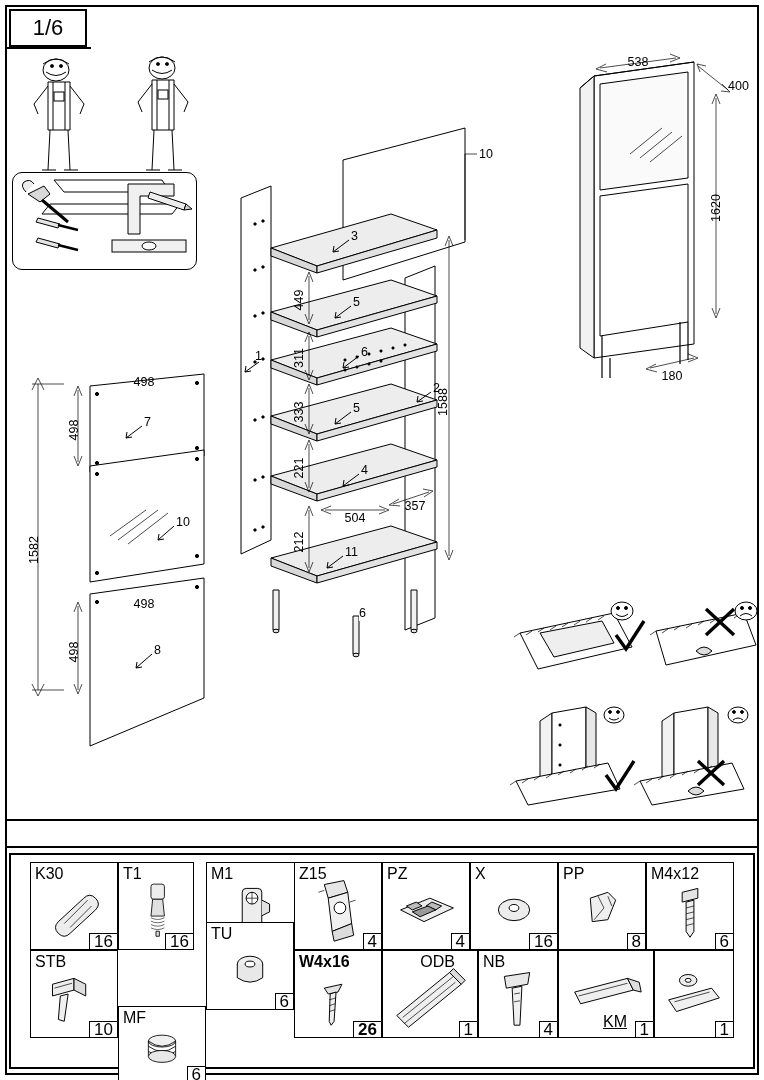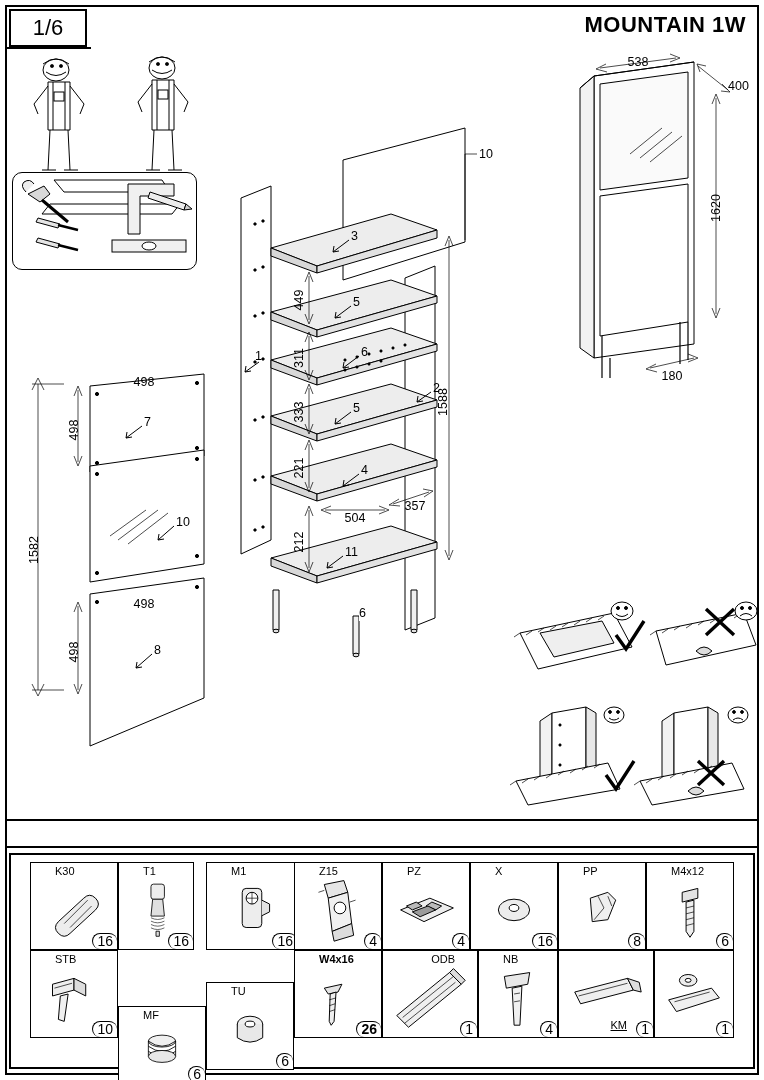--- a/index.html
+++ b/index.html
@@ -10,35 +10,34 @@
   .title{position:absolute;right:18px;top:12px;font-size:22px;font-weight:bold;letter-spacing:.5px;}
   .divider{position:absolute;left:7px;width:750px;height:0;border-top:2px solid #000;}
   svg{position:absolute;left:0;top:0;overflow:visible;}
   .ln{stroke:#000;fill:none;stroke-width:1;}
   .thin{stroke:#000;fill:none;stroke-width:.7;}
   .num{font-size:12.5px;font-family:"Liberation Sans",sans-serif;}
   .dim{font-size:12.5px;font-family:"Liberation Sans",sans-serif;}
   .dimv{font-size:12.5px;font-family:"Liberation Sans",sans-serif;}
   .partsbox{position:absolute;left:9px;top:853px;width:746px;height:216px;border:2px solid #000;box-sizing:border-box;}
   .cell{position:absolute;border:1.4px solid #000;box-sizing:border-box;background:#fff;}
-  .cell .cname{position:absolute;left:4px;top:2px;font-size:11px;margin-left:20px;}
-  .cell .cqty{position:absolute;right:0;bottom:0;border-left:1.4px solid #000;border-top:1.4px solid #000;font-size:14px;padding:0 4px 0 4px;line-height:15px;background:#fff;border-radius:8px;}
+  .cell .cname{position:absolute;left:4px;top:2px;font-size:16px;}
+  .cell .cqty{position:absolute;right:0;bottom:0;border-left:1.4px solid #000;border-top:1.4px solid #000;font-size:17px;padding:0 4px 0 4px;line-height:15px;background:#fff;}
   .cell .art{position:absolute;left:0;top:0;width:100%;height:100%;}
   .toolbox{position:absolute;left:12px;top:172px;width:185px;height:98px;border:1.5px solid #000;border-radius:10px;box-sizing:border-box;}
 </style>
 </head>
 <body>
 
 <div class="page">
   <div class="frame"></div>
 
   <div class="pagebox">
     <span>1/6</span>
   </div>
-  <div class="title">MOUNTAIN 1W</div>
   <div class="divider" style="top:47px;left:7px;width:84px;"></div>
   <div class="divider" style="top:819px;"></div>
   <div class="divider" style="top:846px;"></div>
 
   <svg width="200" height="130" style="left:12px;top:52px;">
     <g class="thin">
 
       <path class="ln" d="M38 152 L168 152 L160 162 L30 162 Z" fill="#f2f2f2"></path>
       <path class="ln" d="M42 128 L150 128 L158 140 L52 140 Z" fill="#e4e4e4"></path>
 
@@ -492,21 +491,21 @@
     <svg class="art" viewBox="0 0 88 88">
         <g class="ln">
           <ellipse cx="44" cy="40" rx="16" ry="7" fill="#f0f0f0"></ellipse>
           <path d="M28 40 q16 12 32 0 M28 46 q16 12 32 0 M28 52 q16 12 32 0"></path>
           <path d="M28 40 L28 58 M60 40 L60 58"></path>
           <ellipse cx="44" cy="58" rx="16" ry="7" fill="#e8e8e8"></ellipse>
         </g>
       </svg>
     <span class="cqty">6</span>
   </div>
-  <div class="cell" style="left:206px;top:982px;width:88px;height:88px;">
+  <div class="cell" style="left:206px;top:922px;width:88px;height:88px;">
     <span class="cname">TU</span>
     <svg class="art" viewBox="0 0 88 88">
         <g class="ln">
           <ellipse cx="44" cy="42" rx="13" ry="8" fill="#efefef"></ellipse>
           <path d="M31 42 L31 56 q13 9 26 0 L57 42" fill="#e8e8e8"></path>
           <ellipse cx="44" cy="42" rx="5" ry="3" fill="#fff"></ellipse>
         </g>
       </svg>
     <span class="cqty">6</span>
   </div>

